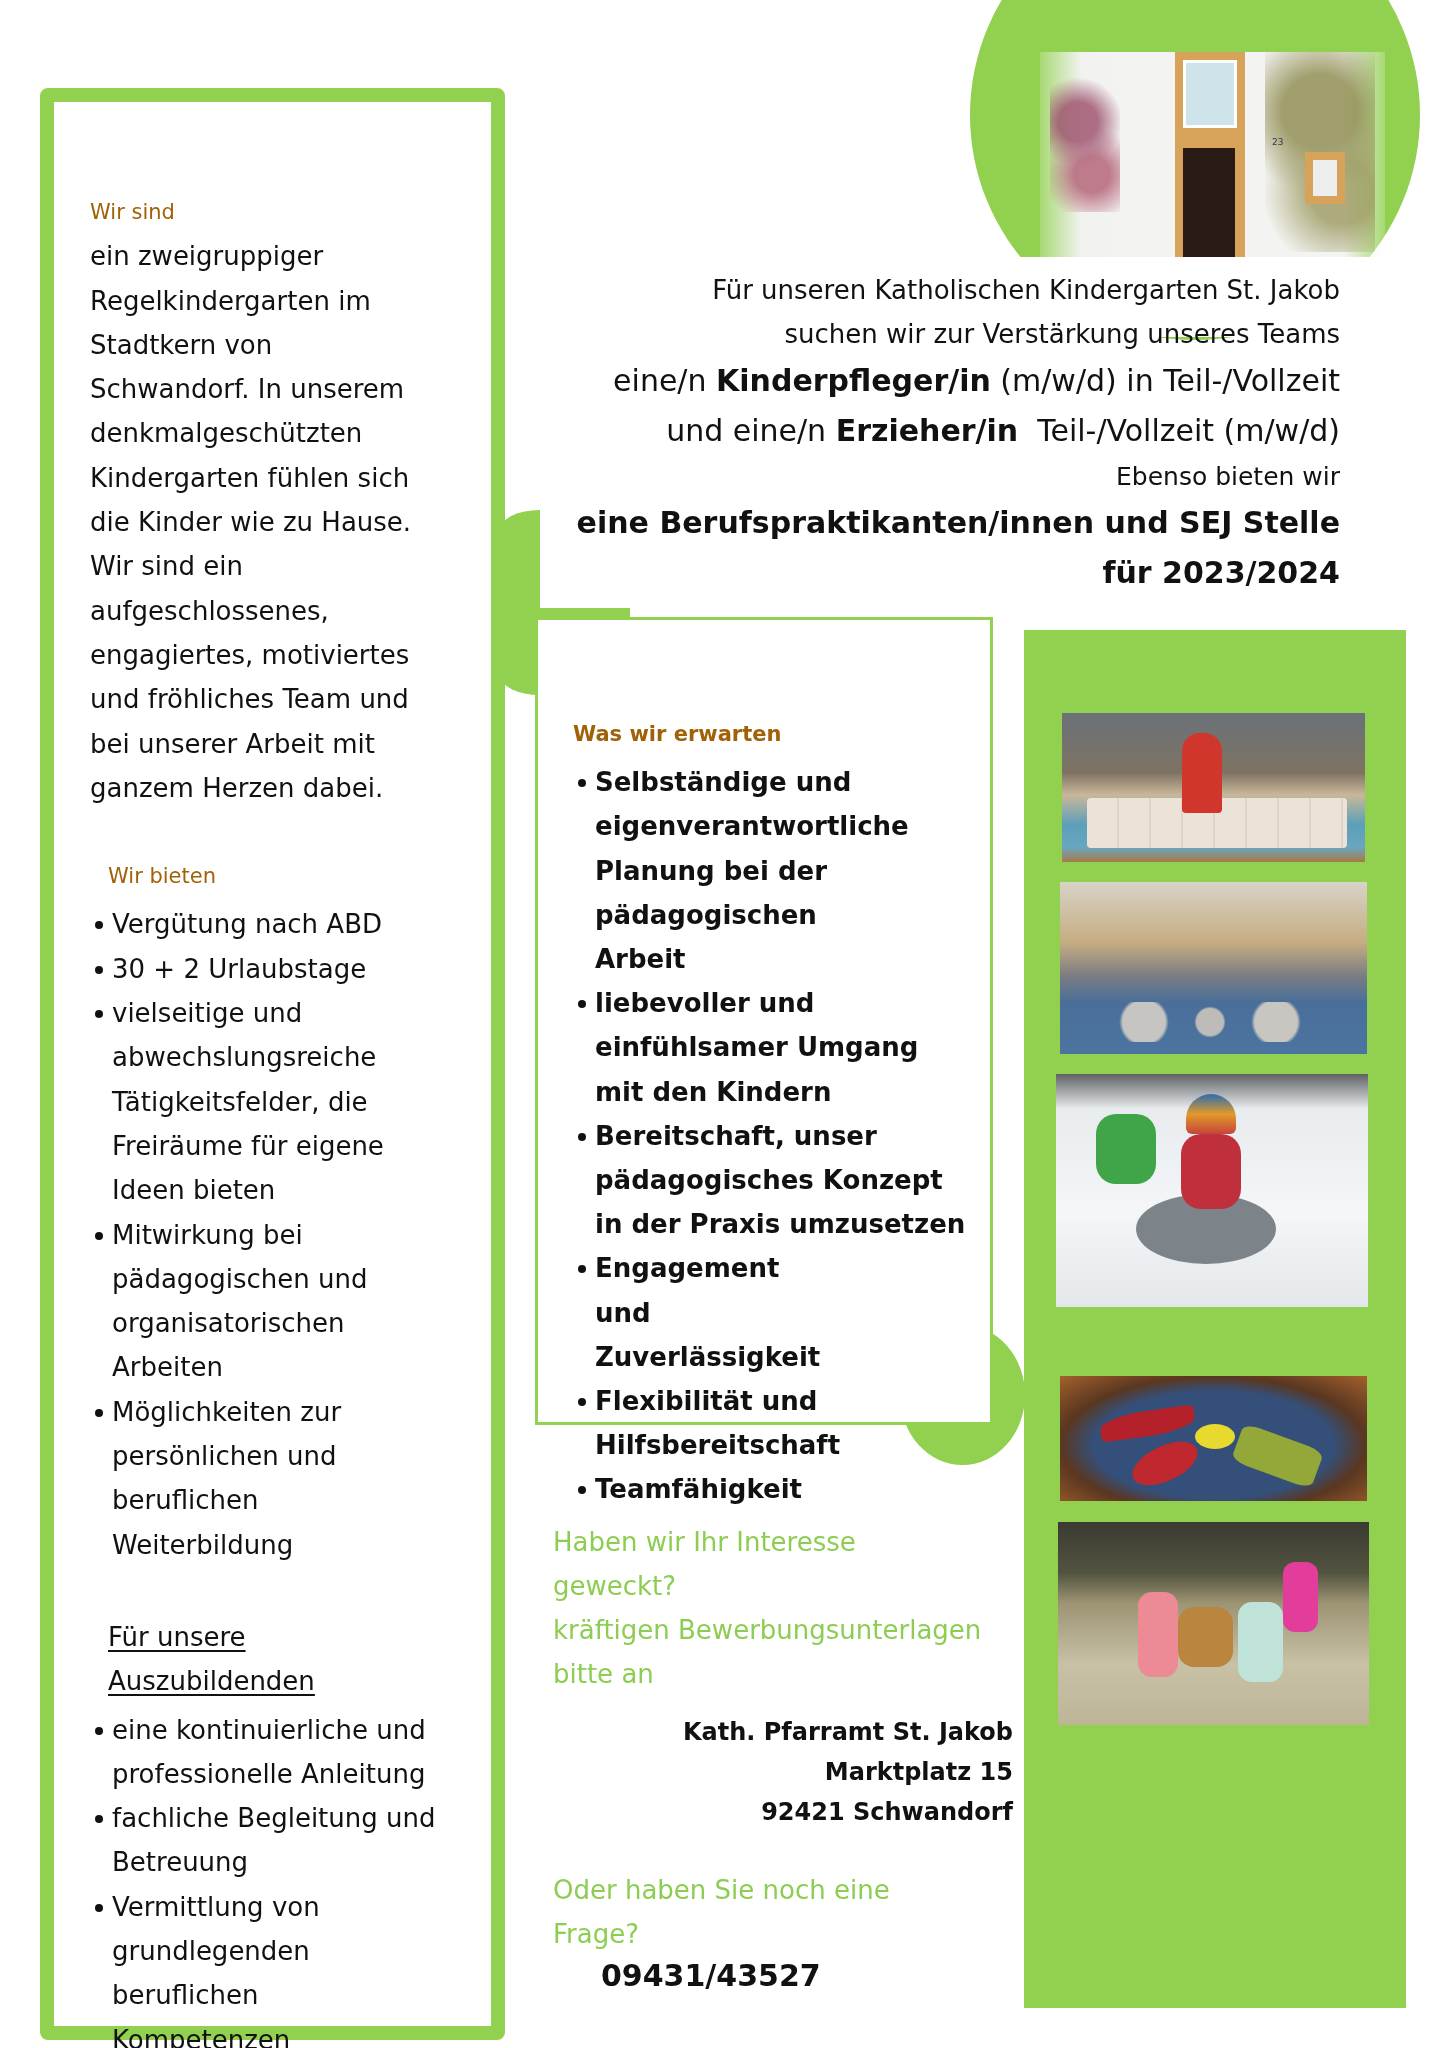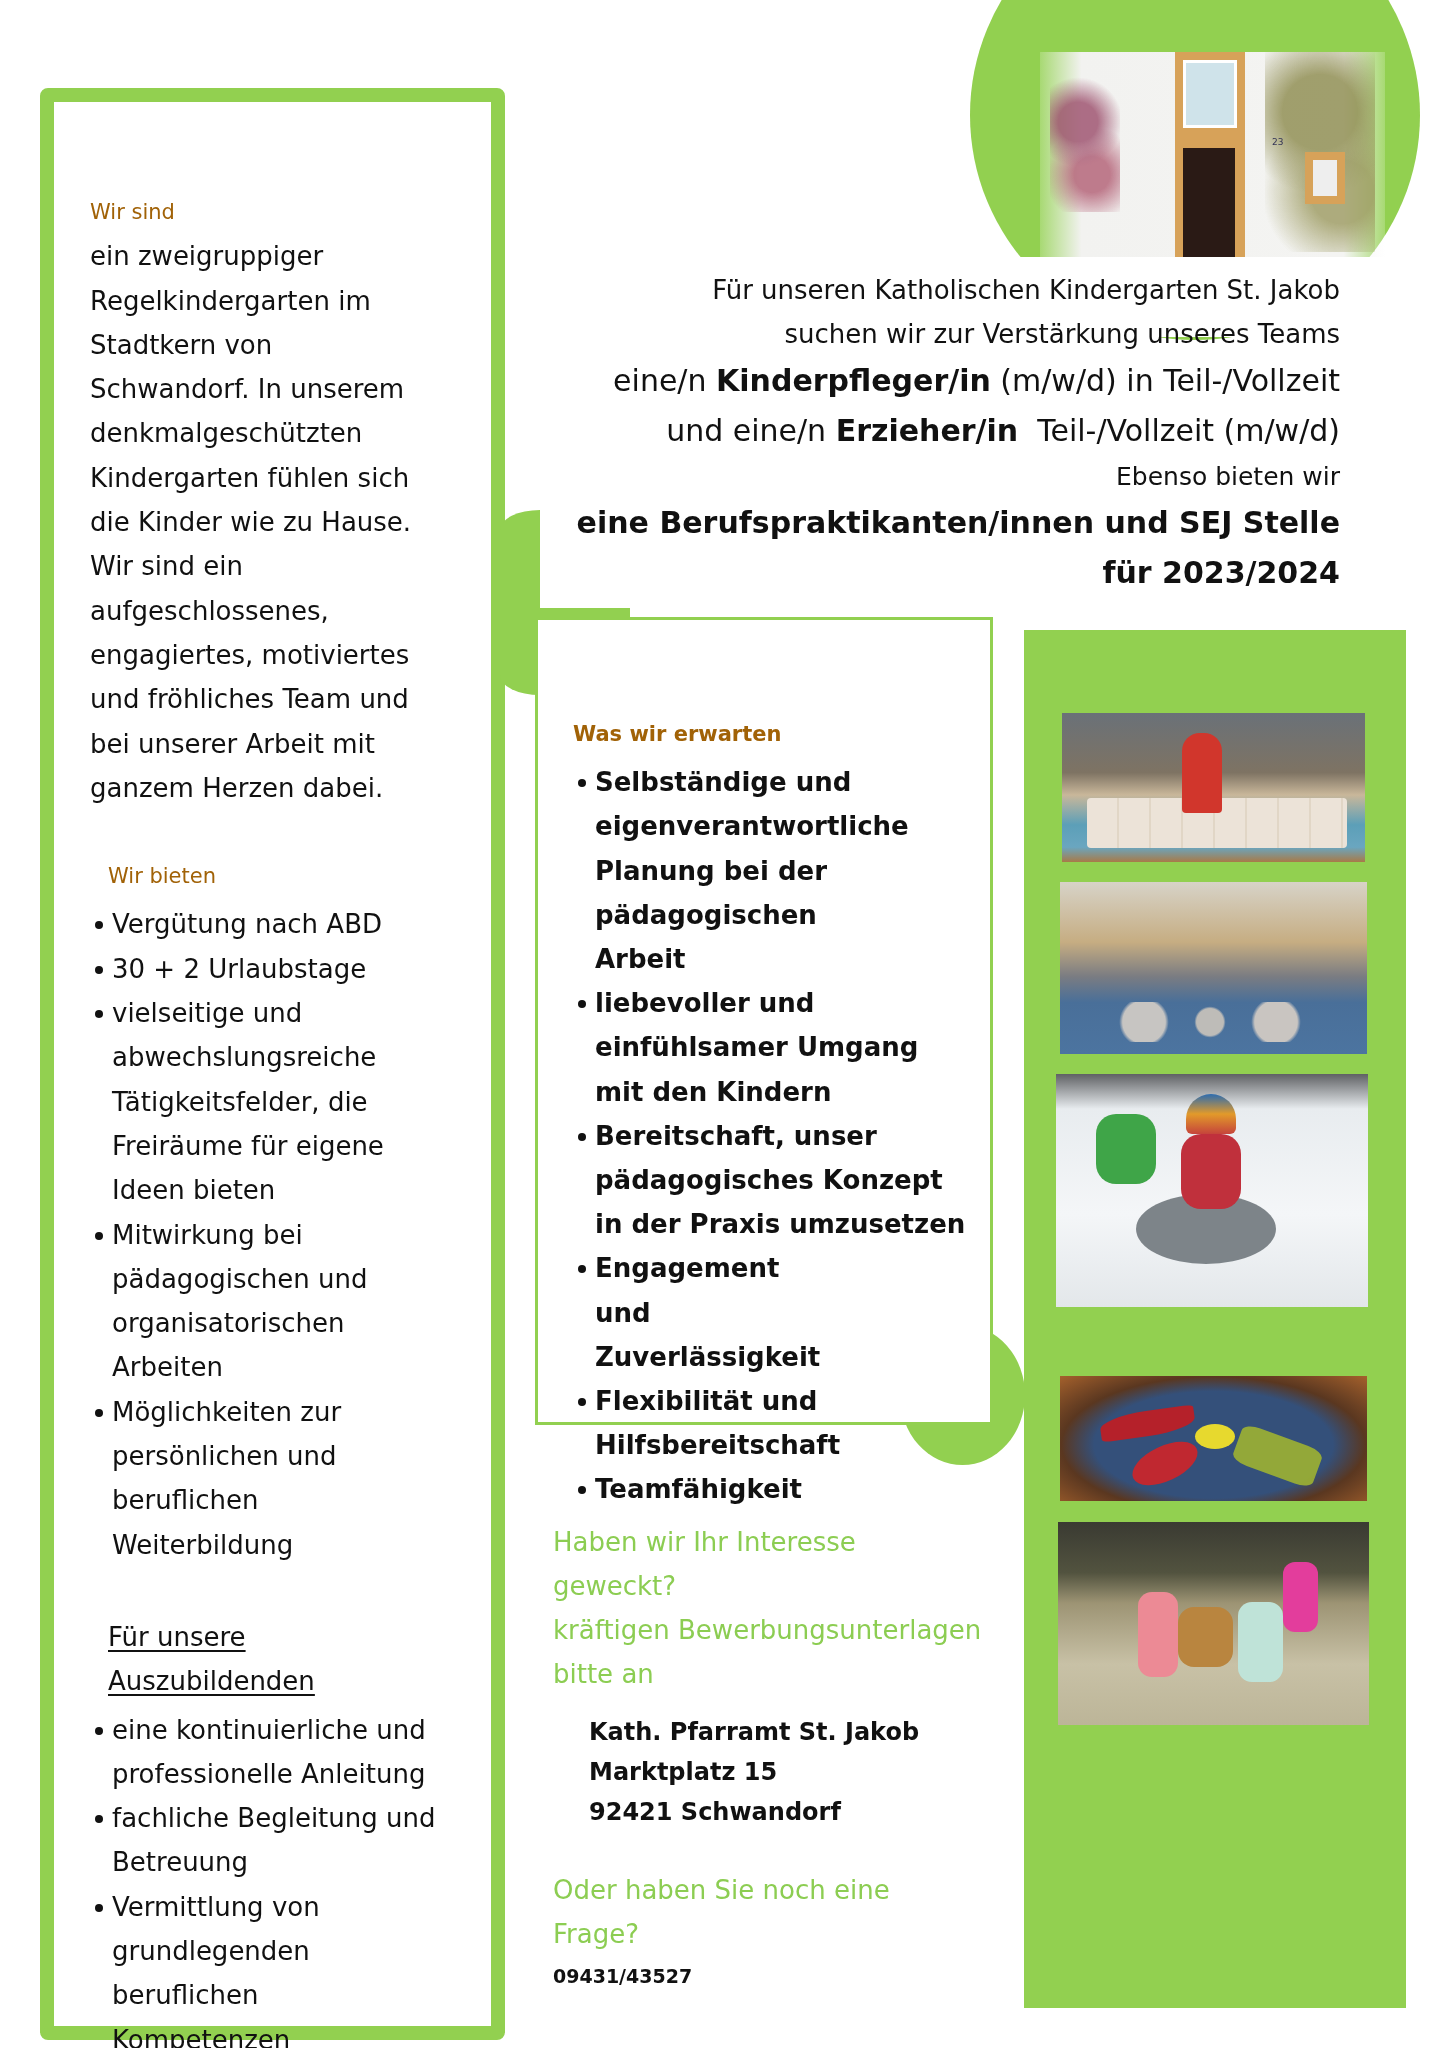--- a/index.html
+++ b/index.html
@@ -80,22 +80,22 @@
       border-radius: 50%; background: #92d050;
     }
     .expect-content {
       position: absolute; left: 573px; top: 712px; width: 400px;
       font-size: 26px; line-height: 44.2px; font-weight: bold;
     }
     .expect-content ul.bullets li { padding-left: 18px; }
 
     
     .contact { position: absolute; left: 553px; top: 1480px; width: 460px; font-size: 26px; line-height: 44px; }
-    .address { margin: 16px 0 12px 36px; font-size: 24px; line-height: 40px; font-weight: bold; }
-    .phone { font-size: 19px; line-height: 40px; font-weight: bold; }
+    .address { margin: 16px 0 12px 36px; font-size: 24px; line-height: 40px; font-weight: bold; text-align: right; }
+    .phone { margin-left: 48px; font-size: 30px; line-height: 40px; font-weight: bold; }
 
     
     .photo-column {
       position: absolute; left: 1024px; top: 630px; width: 382px; height: 1378px;
       background: #92d050;
     }
     .photo { position: absolute; overflow: hidden; }
     .photo-1 { left: 38px; top: 83px; width: 303px; height: 149px;
       background: linear-gradient(180deg, #6a7178 0%, #7e7363 40%, #c9b79a 55%, #5c9fb8 75%, #6aa6c0 90%, #a87a48 100%); }
     .photo-1 .fx1 { position: absolute; left: 25px; top: 85px; width: 260px; height: 50px;

